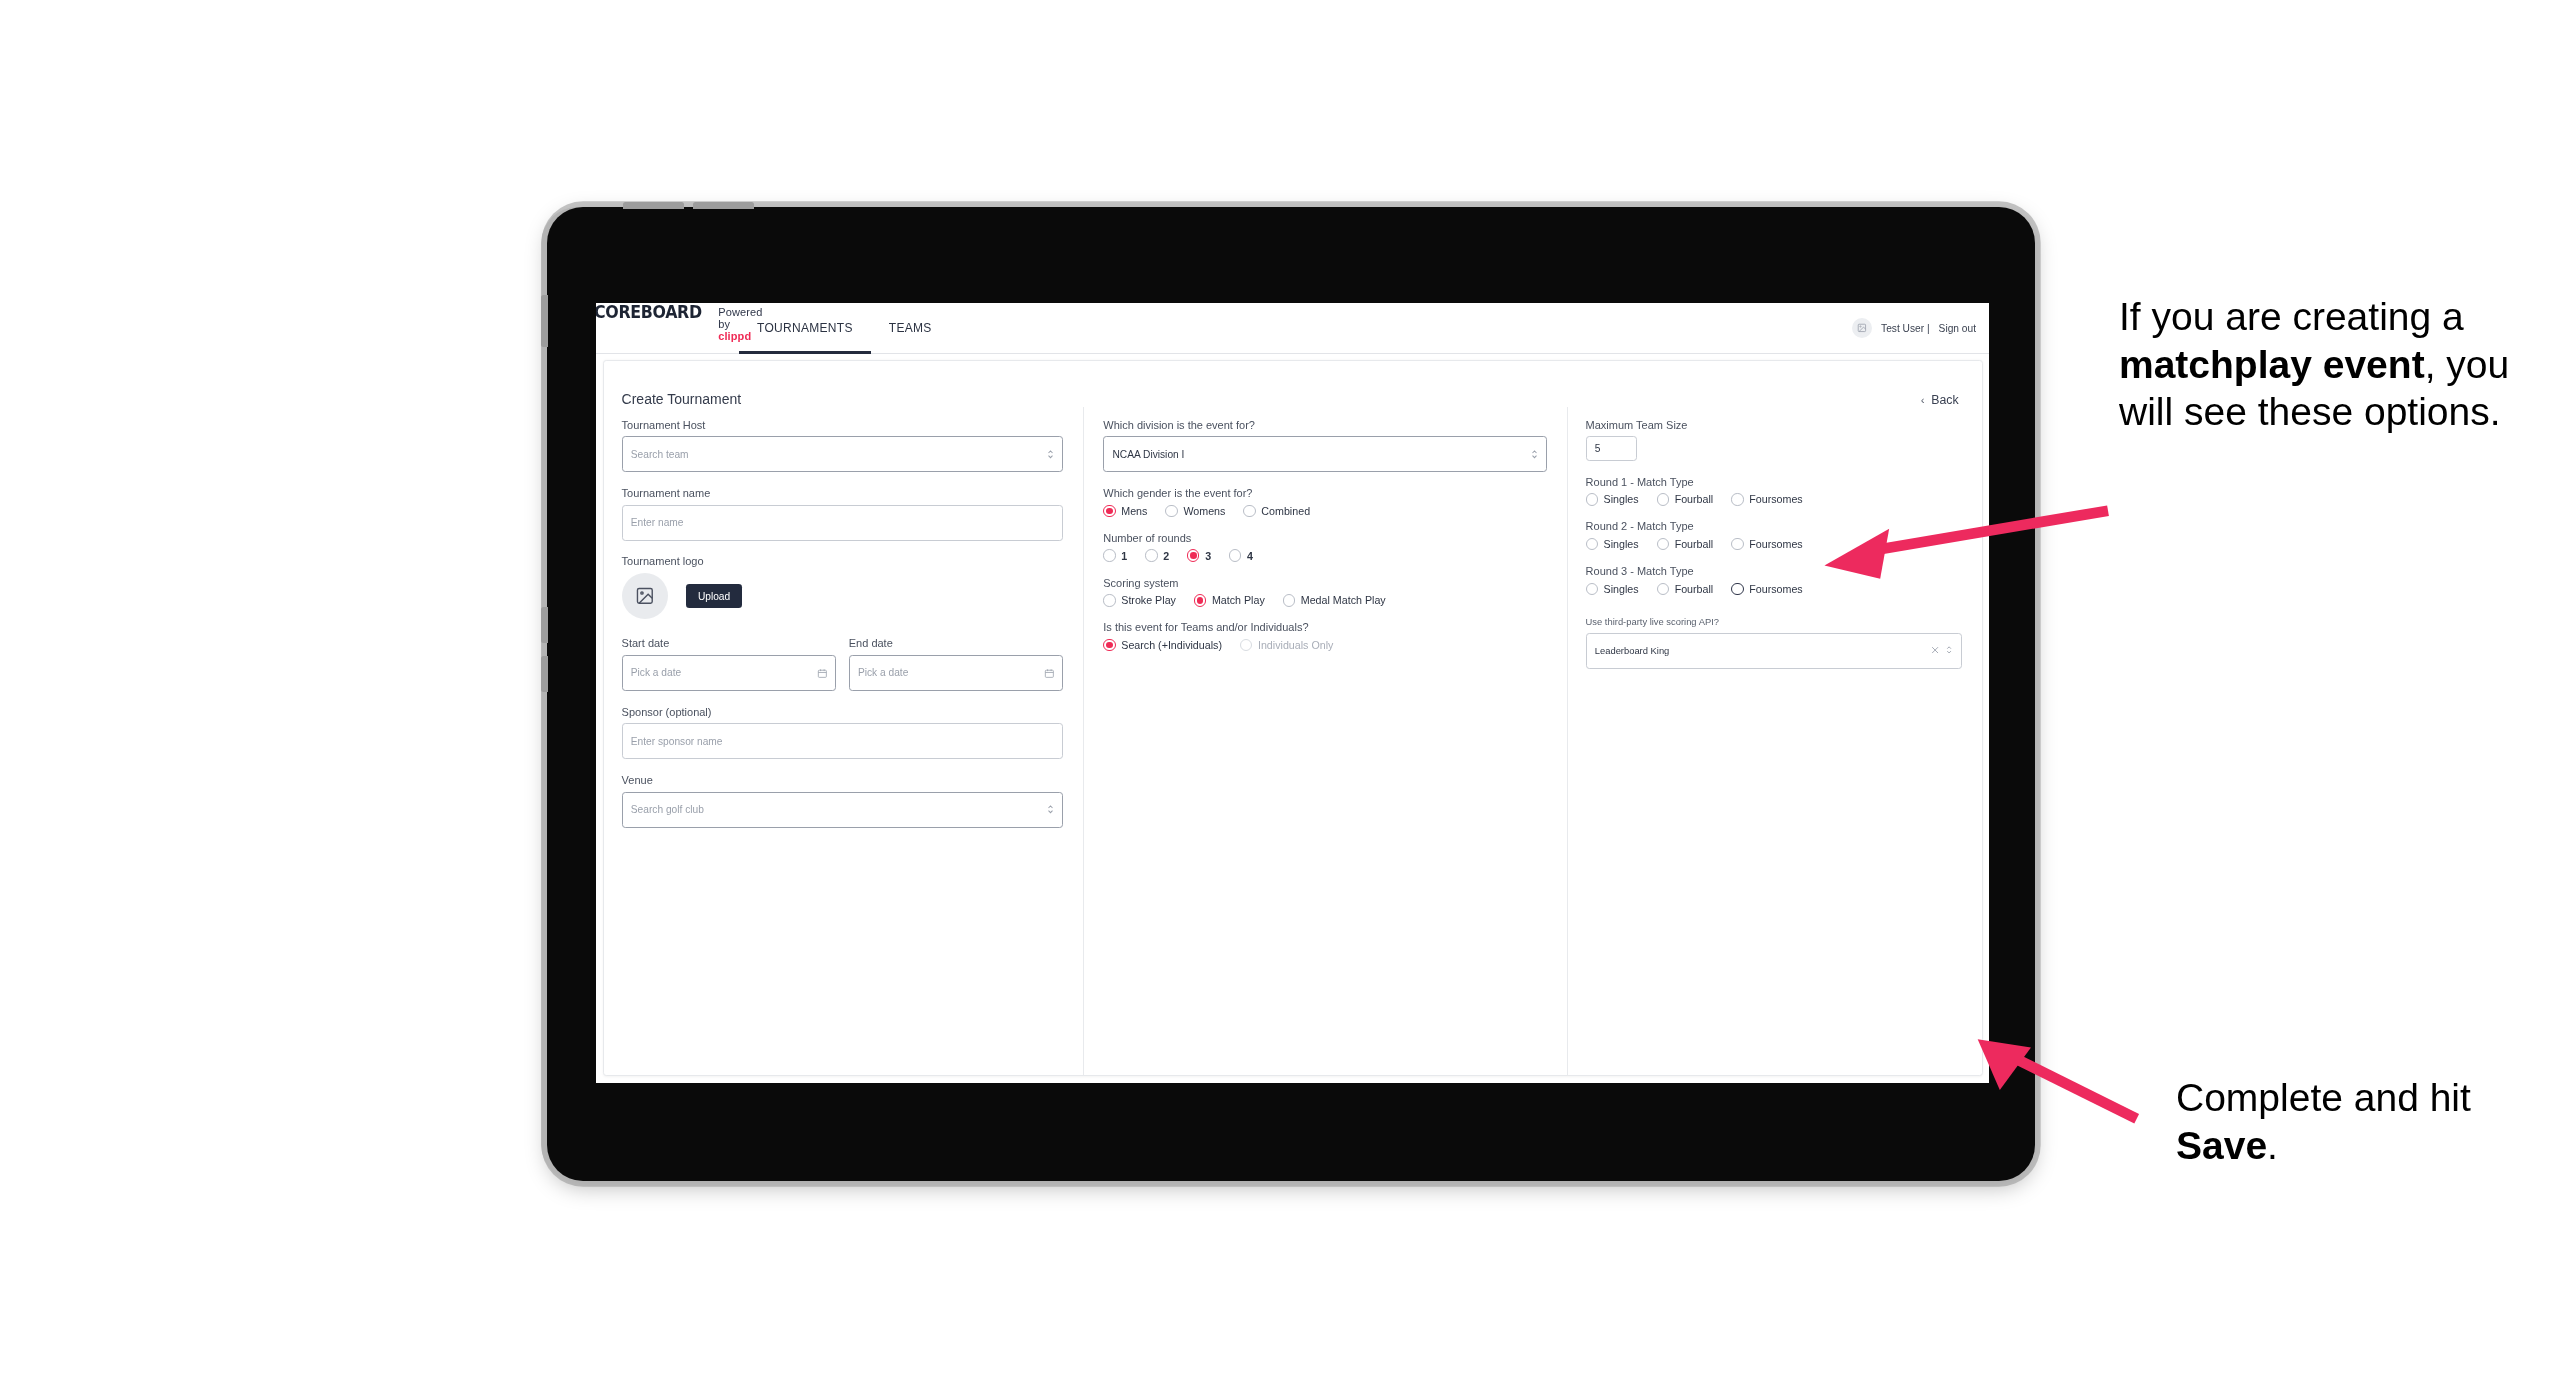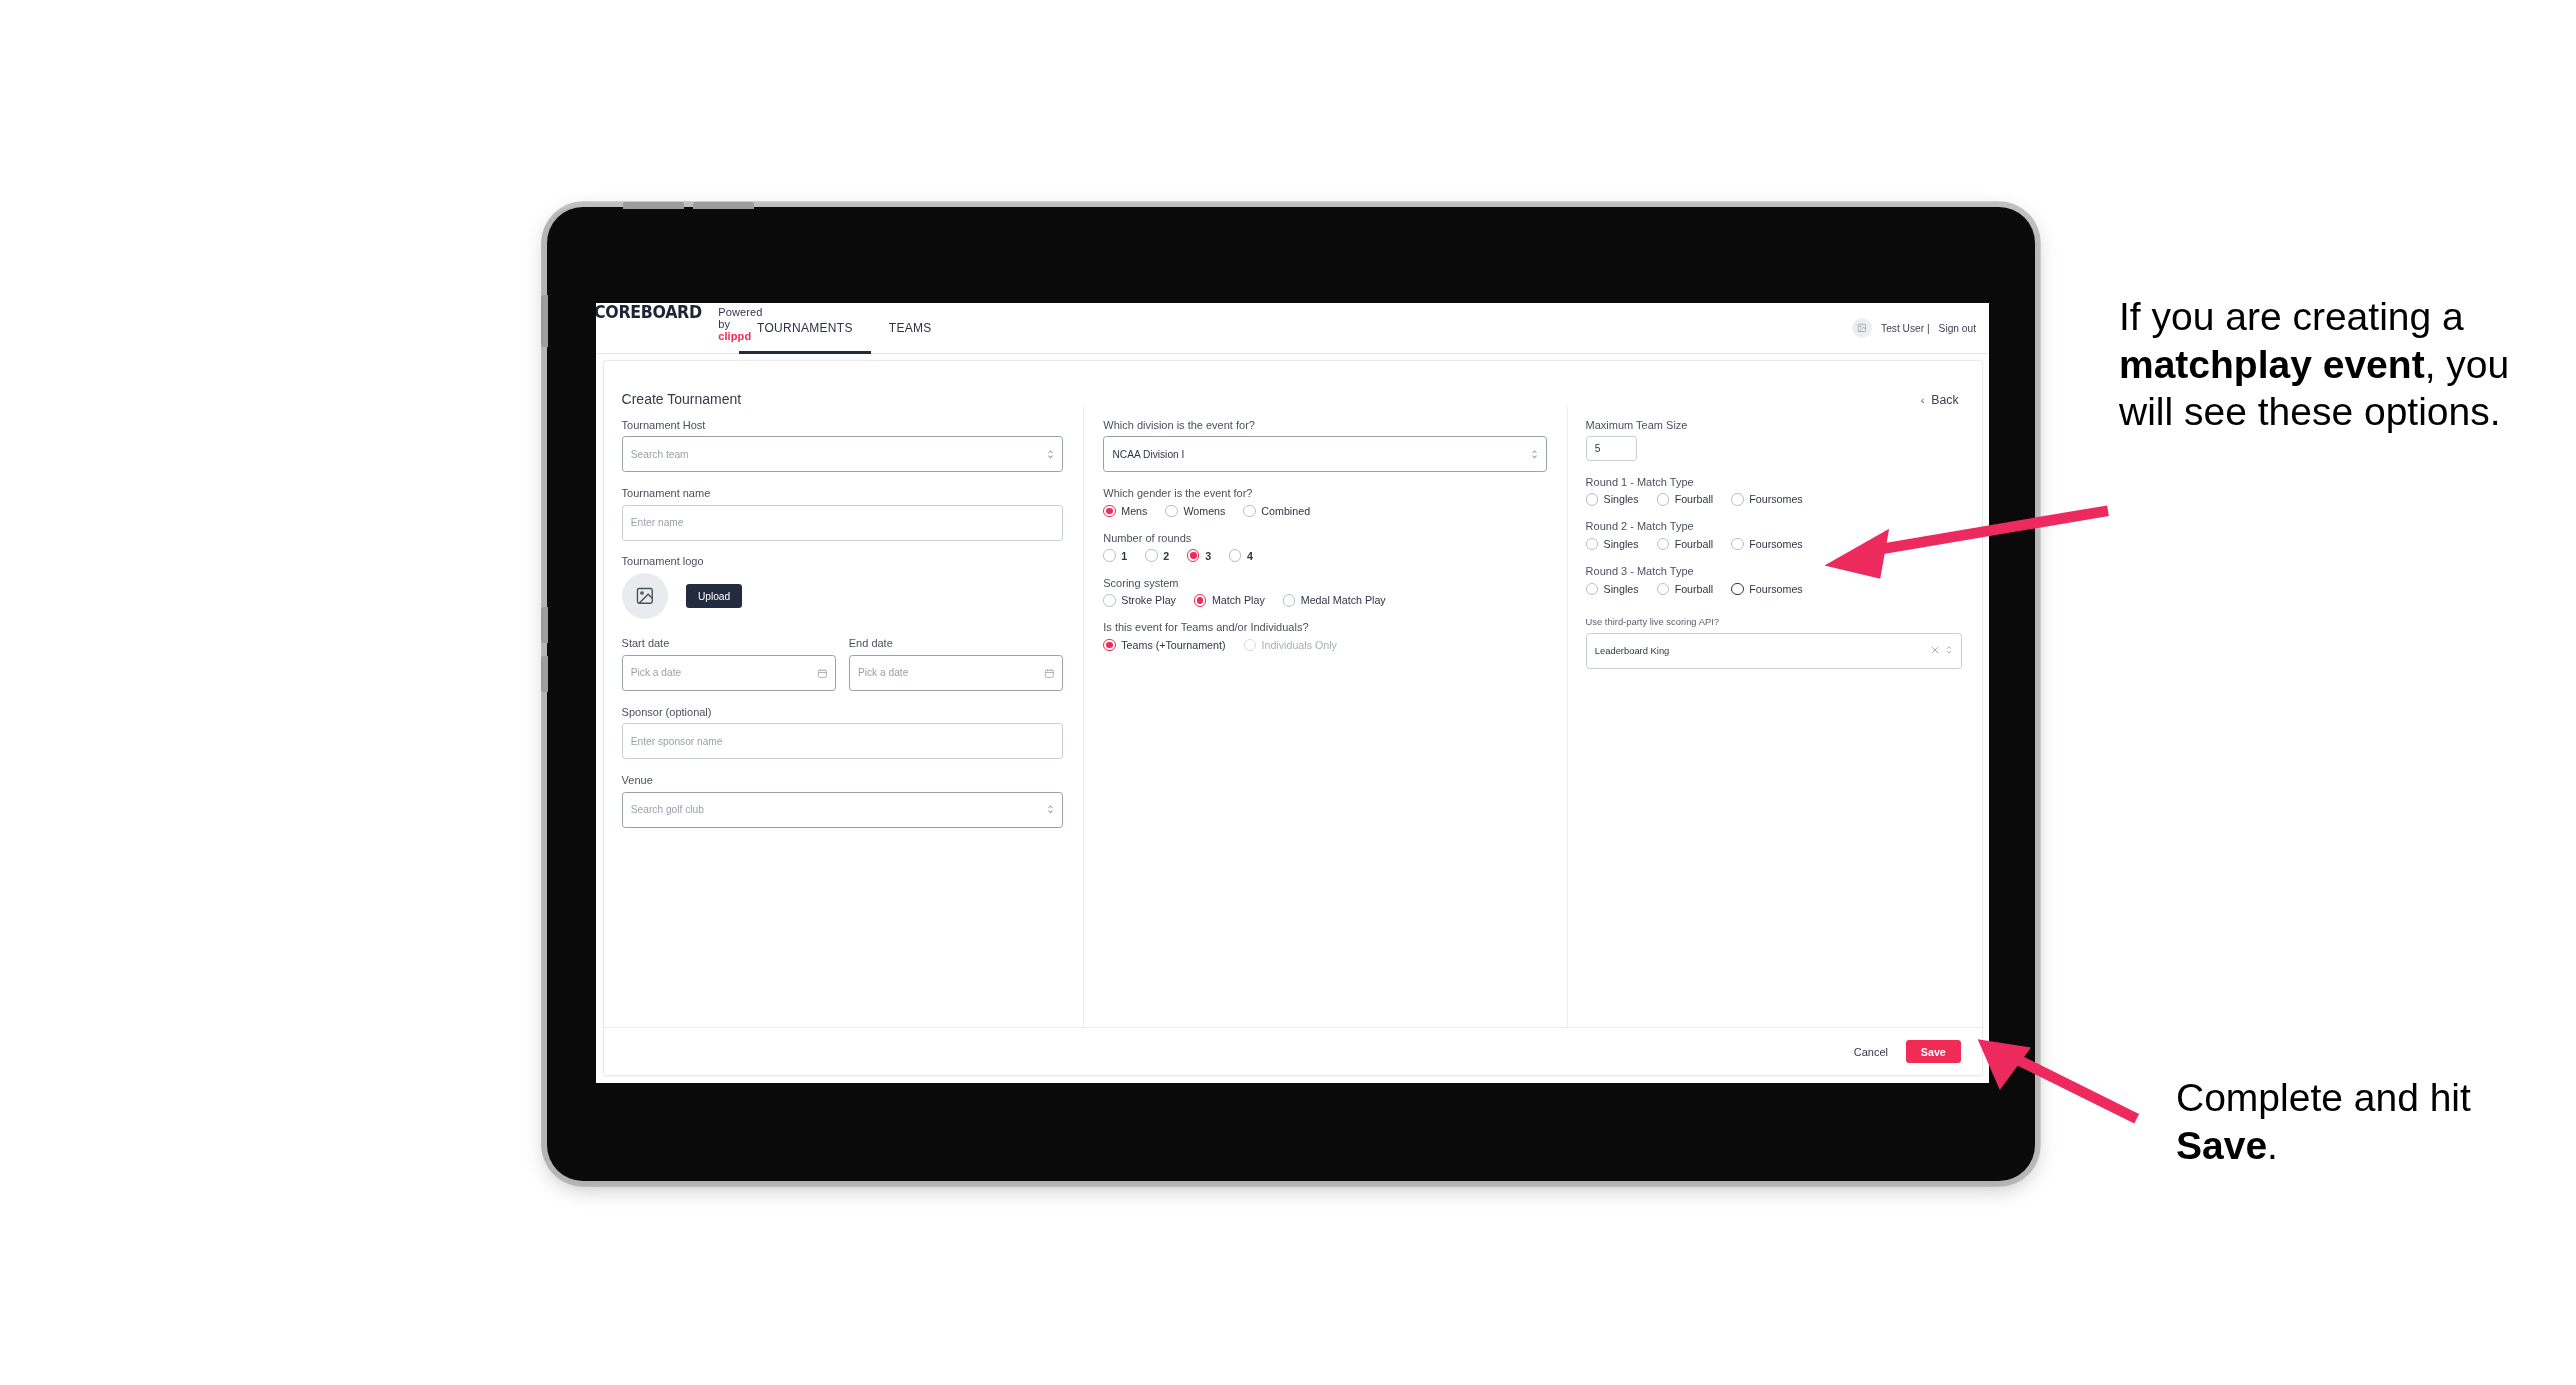--- a/index.html
+++ b/index.html
@@ -368,21 +368,21 @@
               <span class="radio-label">Medal Match Play</span>
             </div>
           </div>
         </div>
 
         <div class="group">
           <span class="field-label">Is this event for Teams and/or Individuals?</span>
           <div class="radio-row">
             <div class="radio-item">
               <span class="radio checked"></span>
-              <span class="radio-label">Teams (+Tournament)</span>
+              <span class="radio-label">Search (+Individuals)</span>
             </div>
             <div class="radio-item">
               <span class="radio" style="border-color:#d8dce1"></span>
               <span class="radio-label muted">Individuals Only</span>
             </div>
           </div>
         </div>
 
       </div>
 
@@ -465,24 +465,20 @@
                     <path d="M3 10l3 3 3-3"></path>
                   </svg>
               </span>
             </span>
           </div>
         </div>
 
       </div>
     </div>
 
-    <div id="card-footer">
-      <div id="cancel-button">Cancel</div>
-      <div id="save-button">Save</div>
-    </div>
 
   </div>
 </div>
 
 <svg id="arrow-layer" viewBox="0 0 3143 1691" width="2576" height="1386">
   <g>
     <path d="M2572,623 L2283,672" stroke="#ed2a5e" stroke-width="13" fill="none"></path>
     <path d="M2226,690 L2305,645 L2294,706 Z" fill="#ed2a5e"></path>
   </g>
   <g>

